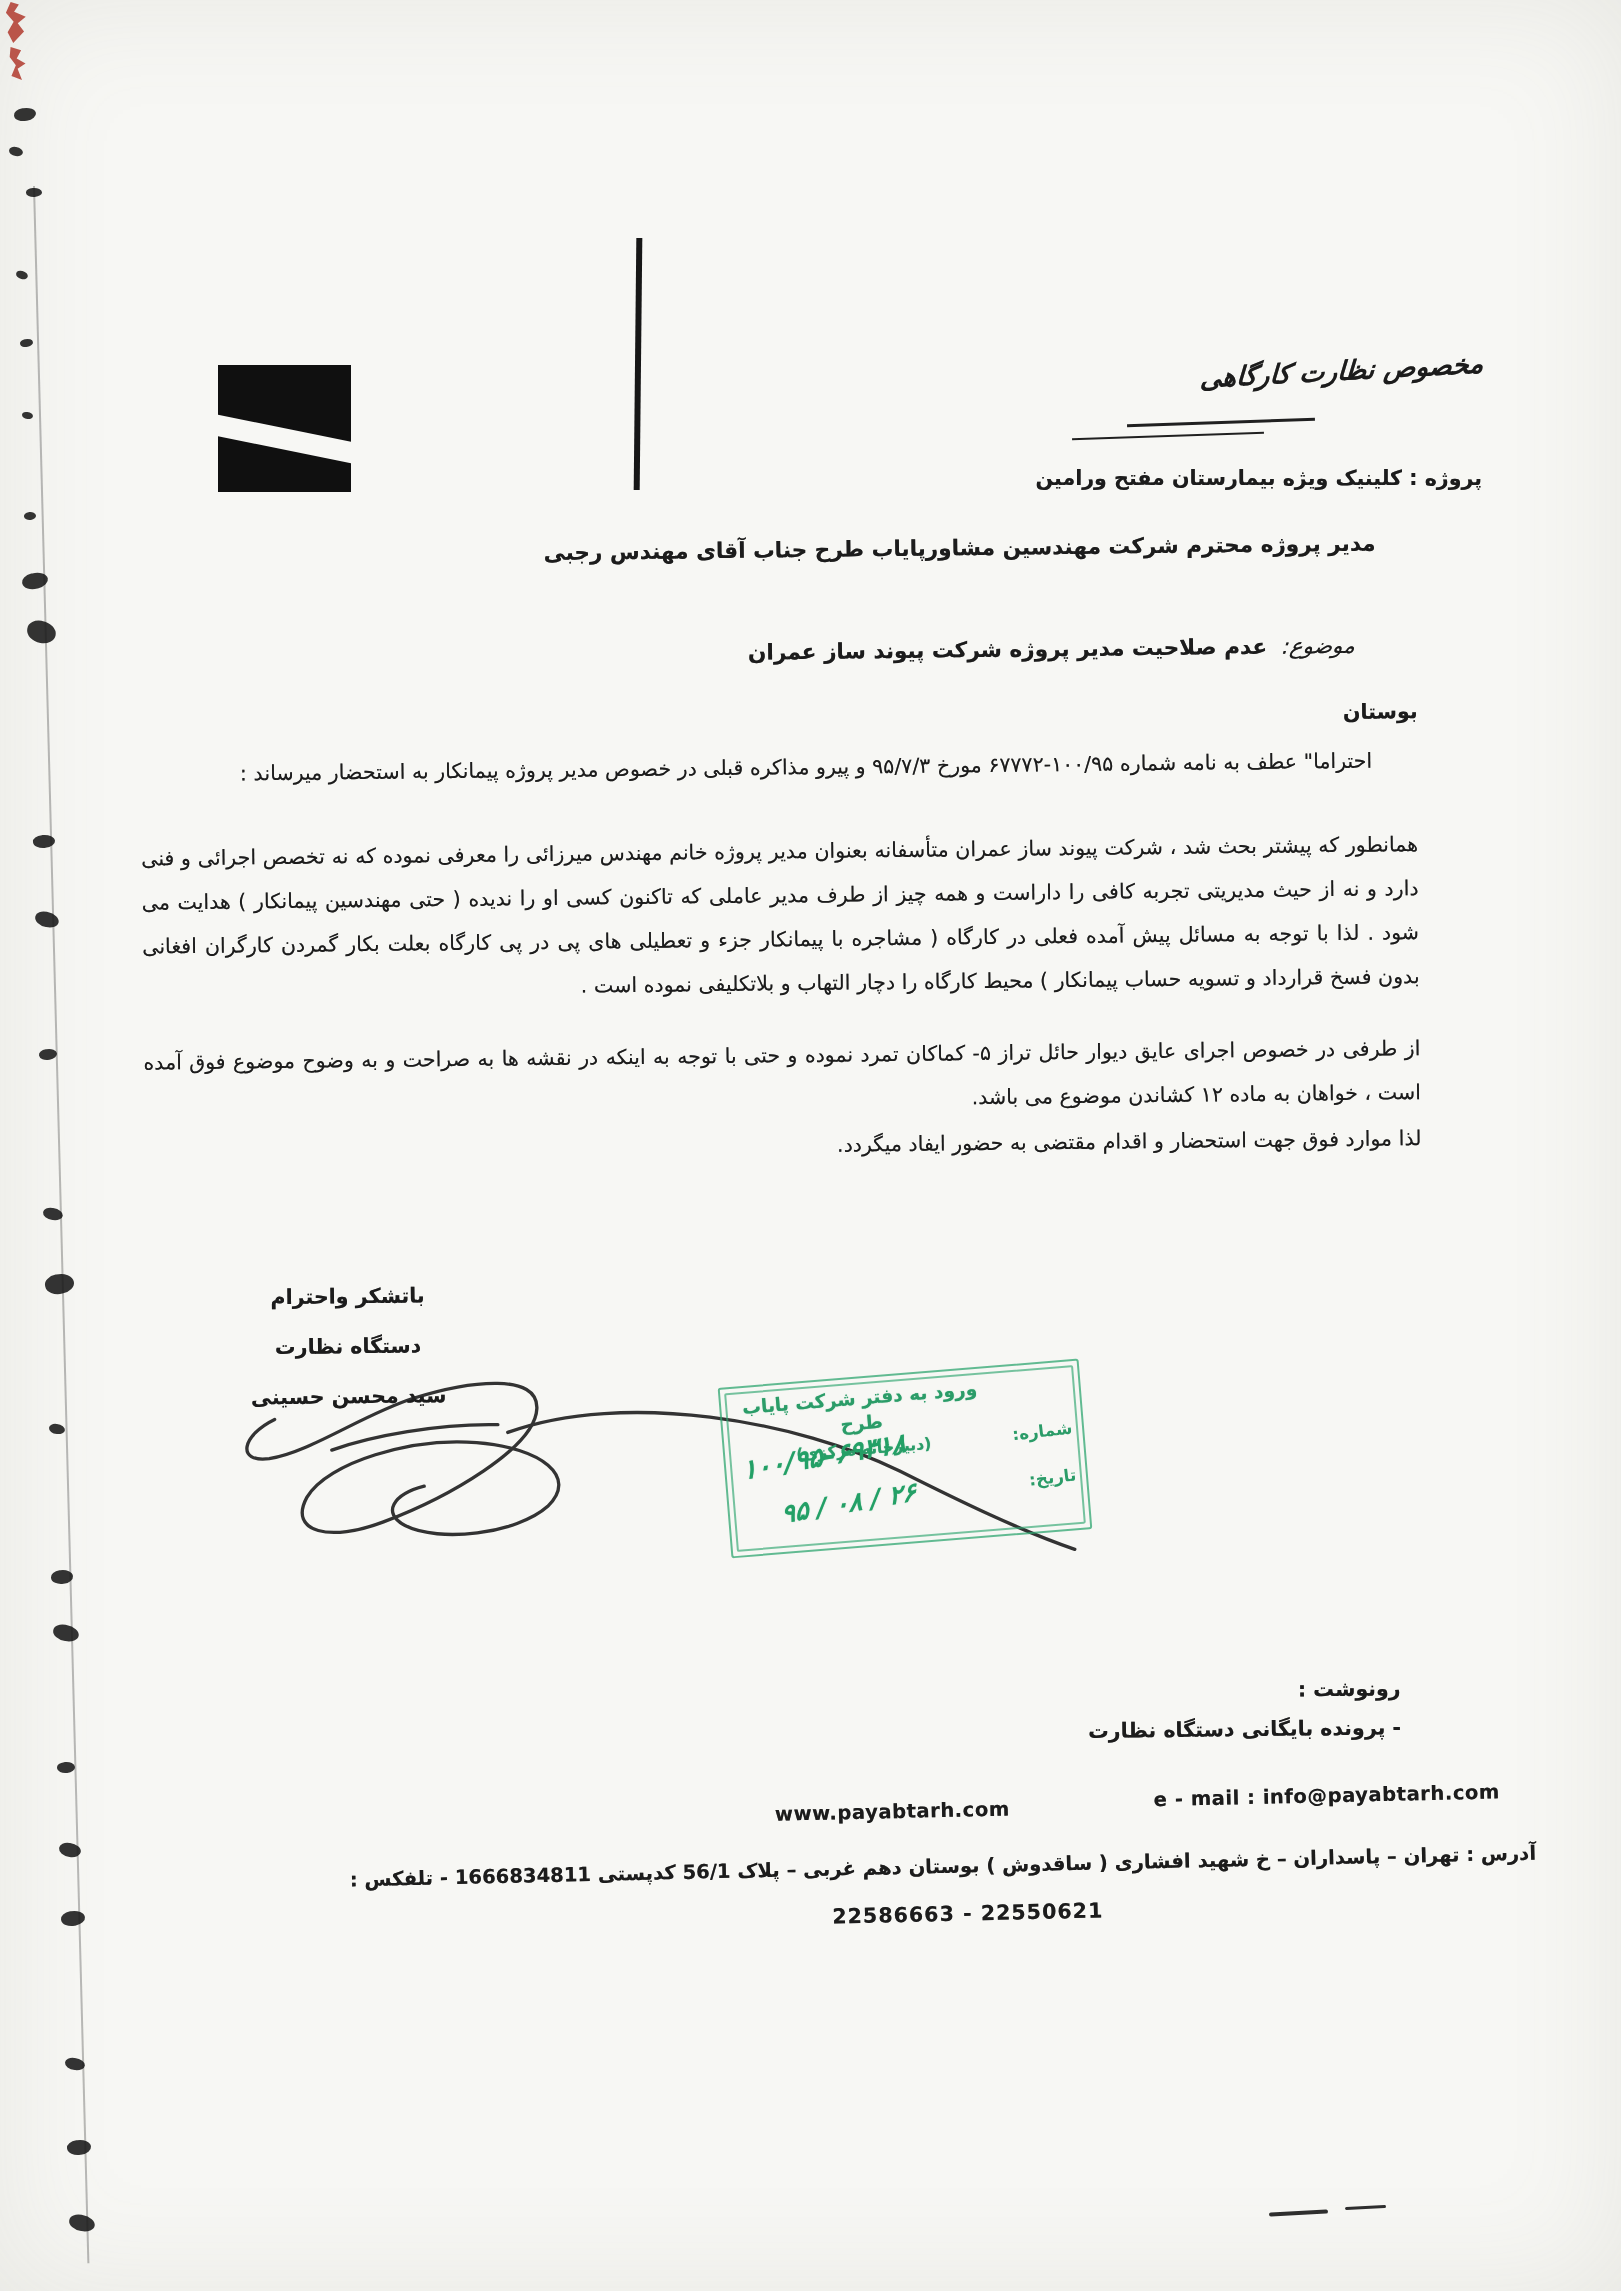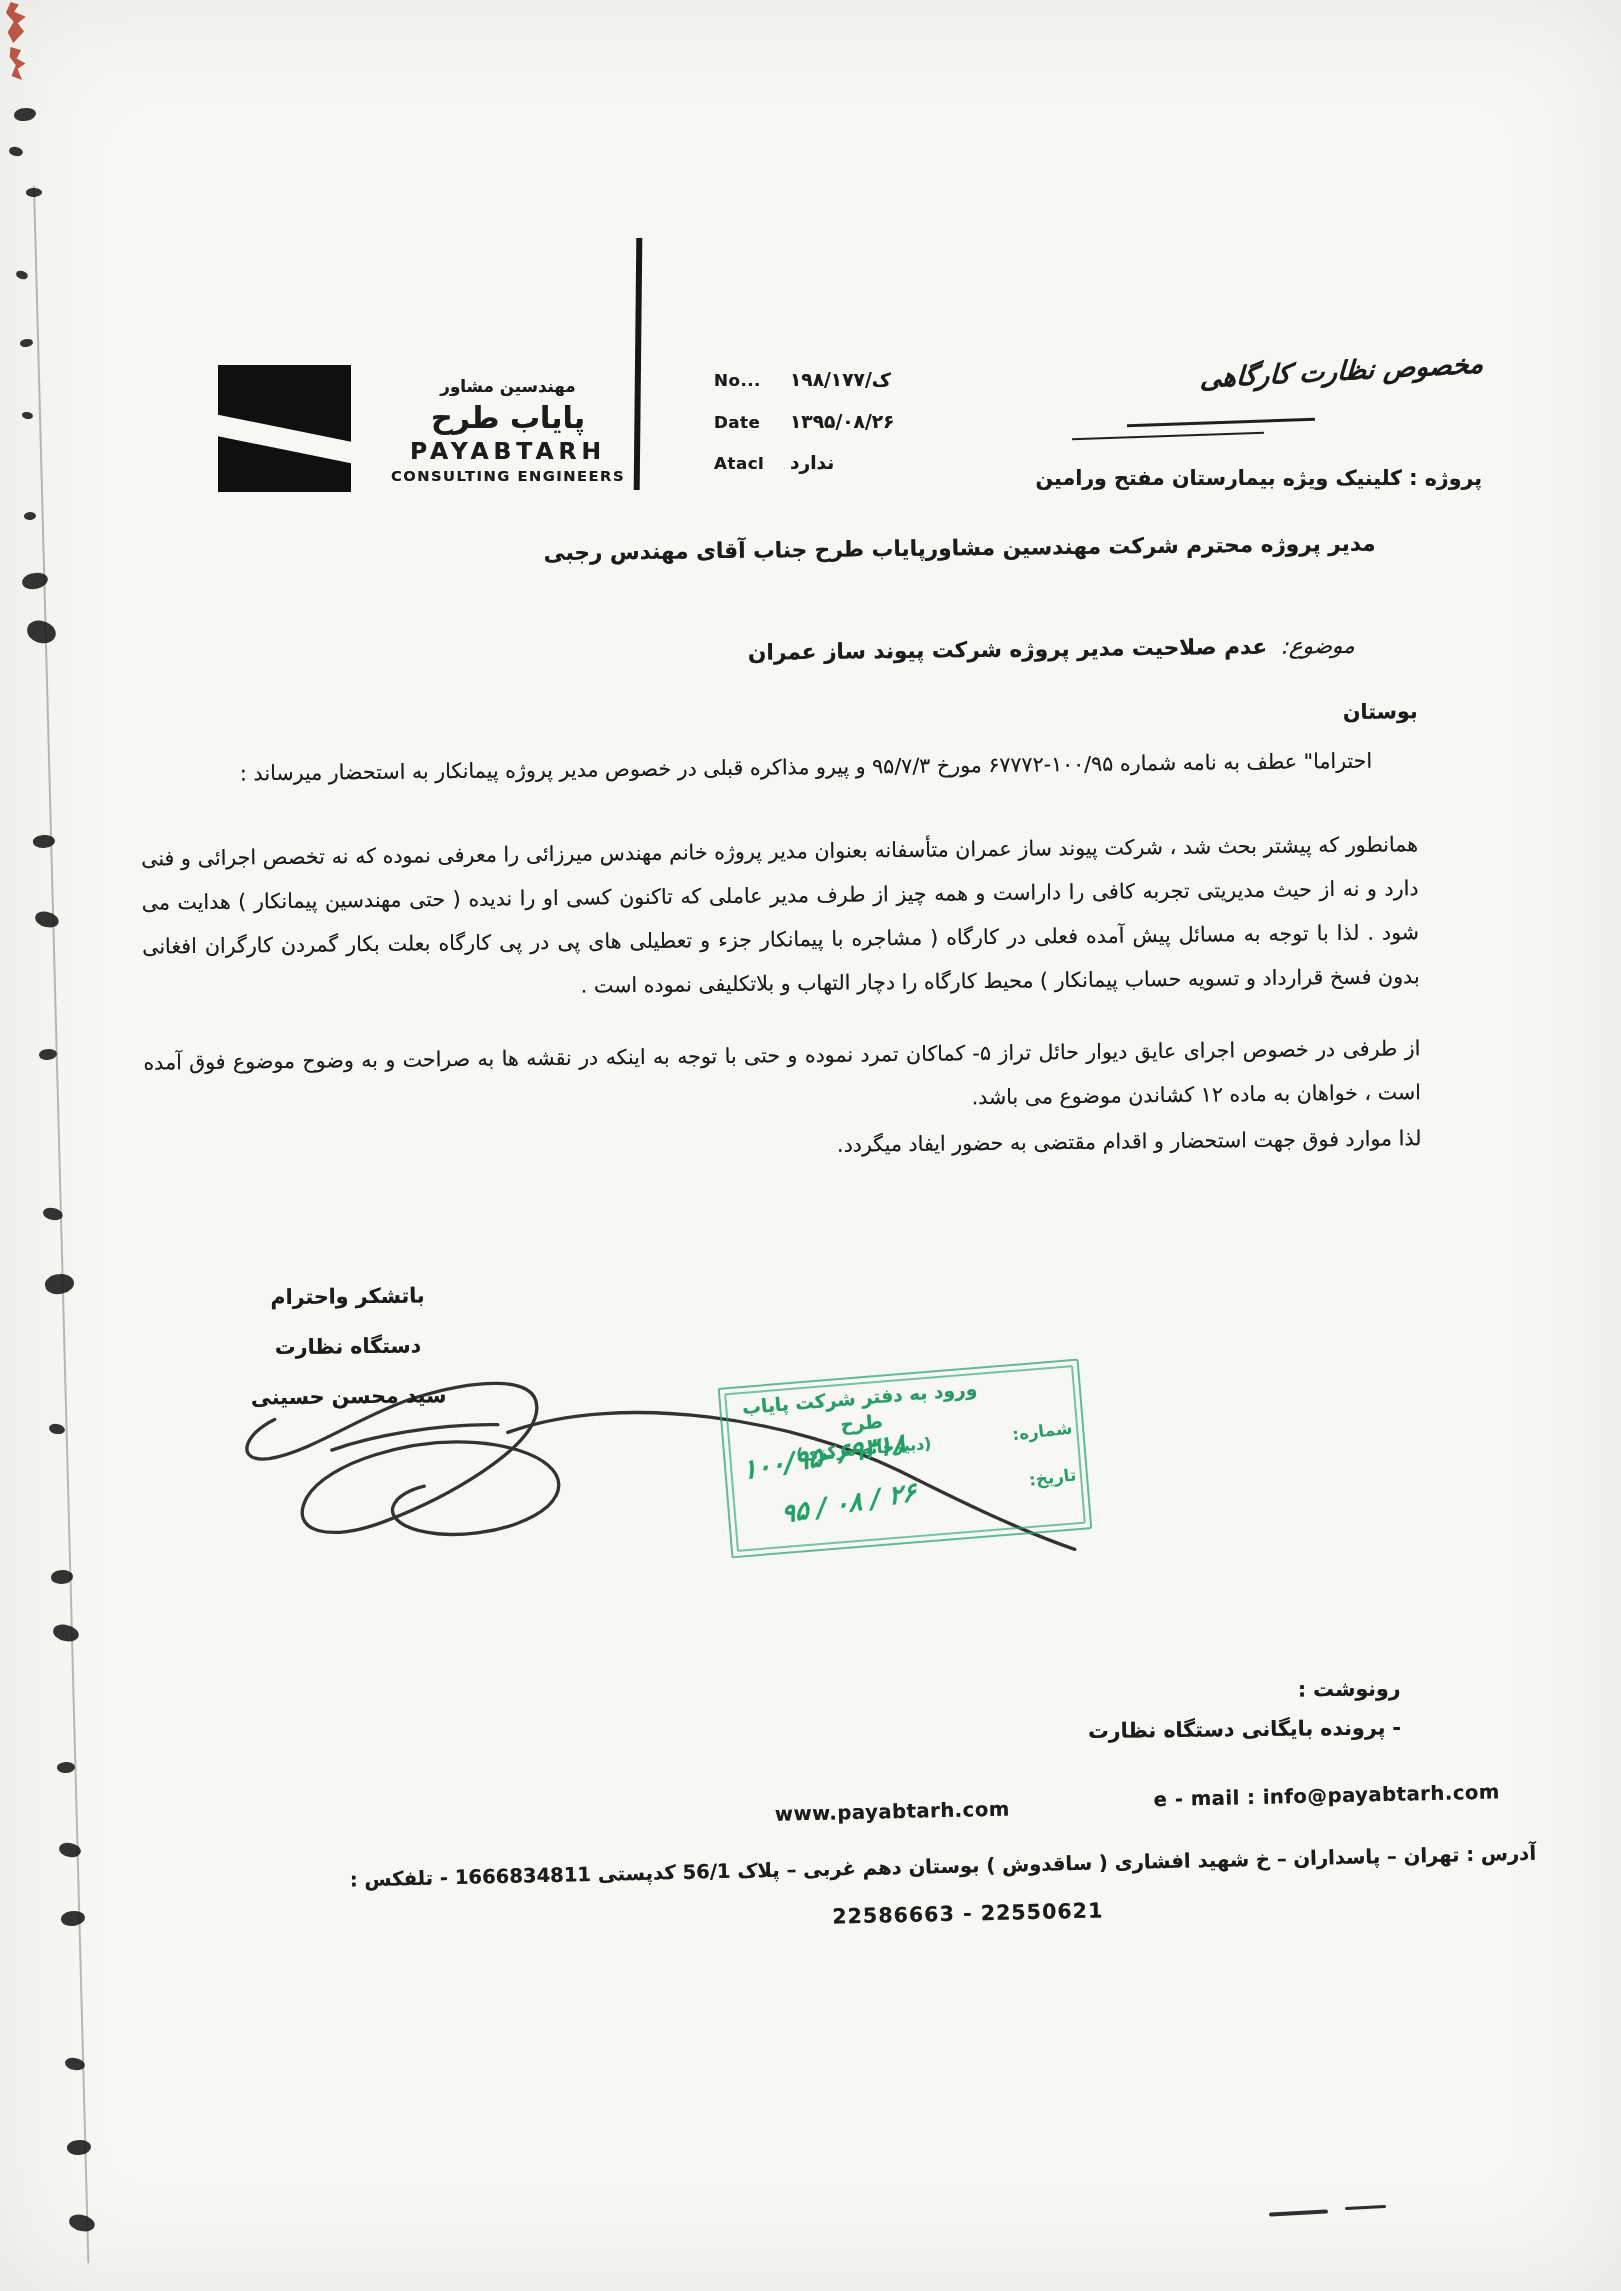--- a/index.html
+++ b/index.html
@@ -125,41 +125,21 @@
   <div id="red2" class="redmark"></div>
   <div class="dash abs" style="left:1269px;top:2211px;width:59px;height:3.9px;transform:rotate(-3deg);"></div>
   <div class="dash abs" style="left:1345px;top:2206px;width:41px;height:2.9px;transform:rotate(-3deg);"></div>
 
   <div id="divider" class="abs"></div>
 
   <div id="logo" class="abs">
     <div class="stripe"></div>
   </div>
 
-  <div id="brand" class="abs ink">
-    <div class="fa-small fa">مهندسین مشاور</div>
-    <div class="fa-large fa">پایاب طرح</div>
-    <div class="en">PAYABTARH</div>
-    <div class="en-sub">CONSULTING ENGINEERS</div>
-  </div>
-
-  <div id="meta" class="abs ink">
-    <div class="meta-row">
-      <span class="meta-label">No...</span>
-      <span class="meta-value num">۱۹۸/ک/۱۷۷</span>
-    </div>
-    <div class="meta-row">
-      <span class="meta-label">Date</span>
-      <span class="meta-value num">۱۳۹۵/۰۸/۲۶</span>
-    </div>
-    <div class="meta-row">
-      <span class="meta-label">Atacl</span>
-      <span class="meta-value fa">ندارد</span>
-    </div>
-  </div>
+
 
   <div id="topright" class="abs ink">
     <div id="hand-head" class="fa">مخصوص نظارت کارگاهی</div>
   </div>
   <div id="uline1" class="abs"></div>
   <div id="uline2" class="abs"></div>
   <div id="project-line" class="abs fa ink">پروژه : کلینیک ویژه بیمارستان مفتح ورامین</div>
 
   <div id="main">
     <div id="recipient" class="abs fa ink">مدیر پروژه محترم شرکت مهندسین مشاورپایاب طرح  جناب آقای مهندس رجبی</div>

